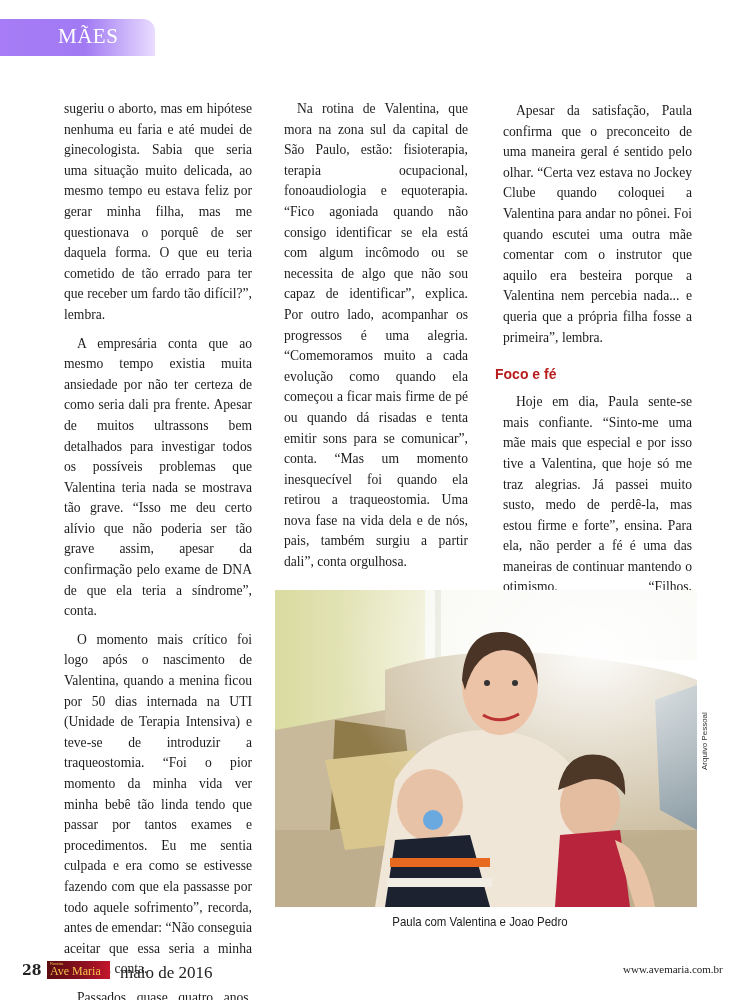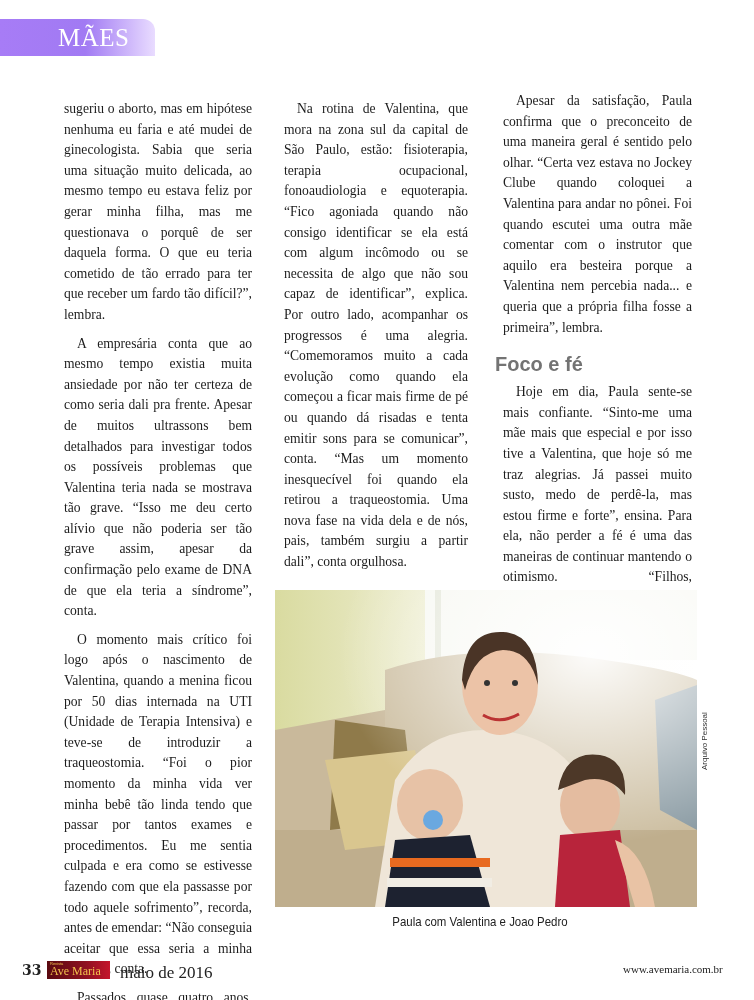--- a/index.html
+++ b/index.html
@@ -2,30 +2,30 @@
 <html><head>
 <meta charset="utf-8">
 <style>
   html, body { margin:0; padding:0; background:#ffffff; }
   body { width:754px; height:1000px; position:relative; overflow:hidden;
          font-family:"DejaVu Serif", "Liberation Serif", serif; color:#1f1f1f; }
   .section-tab { position:absolute; left:0; top:19px; width:155px; height:37px;
     background:linear-gradient(90deg,#a77cf6 0%,#a17af3 55%,#e9dcff 100%);
     border-top-right-radius:12px; }
   .section-tab span { position:absolute; left:58px; top:5px; font-family:"Liberation Serif", serif;
-    font-size:25px; color:#ffffff; letter-spacing:0.5px; }
+    font-size:21px; color:#ffffff; letter-spacing:0.5px; }
   .col { position:absolute; font-family:"Liberation Serif", serif; font-size:13.6px; line-height:20.6px;
          text-align:justify; color:#1c1c1c; }
   .col p { margin:8px; text-indent:13px; }
   .col p.noindent { text-indent:0; }
   .col1 { left:56px; top:91px; width:204px; }
   .col2 { left:276px; top:91px; width:200px; }
-  .col3 { left:495px; top:83px; width:205px; }
+  .col3 { left:495px; top:93px; width:205px; }
   .col h3 { margin:16px 0 0 0; font-family:"Liberation Sans", sans-serif; font-weight:bold;
-    font-size:20px; line-height:20px; color:#737373; }
+    font-size:14px; line-height:20px; color:#b91c1c; }
   .photo { position:absolute; left:275px; top:590px; width:422px; height:317px; overflow:hidden;
     background:linear-gradient(180deg,#eeeedd 0%,#d8cfb8 40%,#c7b89b 100%); }
   .credit { position:absolute; left:700px; top:720px; width:60px; font-family:"Liberation Sans", sans-serif;
     font-size:8px; color:#333; transform:rotate(-90deg); transform-origin:0 0; white-space:nowrap; top:770px; }
   .caption { position:absolute; left:270px; width:420px; top:914px; text-align:center;
     font-family:"Liberation Sans", sans-serif; font-size:13px; color:#222; transform:scaleX(0.88); }
   .footer-page { position:absolute; left:22px; top:962px; font-family:"DejaVu Serif", serif; font-weight:bold; font-size:14px; color:#222; }
   .footer-logo { position:absolute; left:47px; top:961px; width:63px; height:18px;
     background:linear-gradient(90deg,#5a0a10,#8d1120 60%,#c4162c); overflow:hidden; }
   .footer-logo .small { position:absolute; left:3px; top:0px; font-size:4px; color:#f2c04d; font-family:"Liberation Sans", sans-serif; }
@@ -101,19 +101,19 @@
     <ellipse cx="315" cy="215" rx="30" ry="34" fill="#e4bca0"></ellipse>
     <path d="M283 200 Q290 160 325 165 Q352 170 350 205 Q335 185 310 190 Z" fill="#4d3828"></path>
     <path d="M285 245 L345 240 L355 317 L280 317 Z" fill="#b8243b"></path>
     <path d="M340 250 Q370 260 380 317 L360 317 Z" fill="#e9c3a5"></path>
   </svg>
 </div>
 
 <div class="credit">Arquivo Pessoal</div>
 <div class="caption">Paula com Valentina e Joao Pedro</div>
 
-<div class="footer-page">33</div>
+<div class="footer-page">28</div>
 <div class="footer-logo">
   <span class="small">Revista</span>
   <span class="big">Ave Maria</span>
 </div>
 <div class="footer-date">maio de 2016</div>
 <div class="footer-url">www.avemaria.com.br</div>
 
 </body></html>

